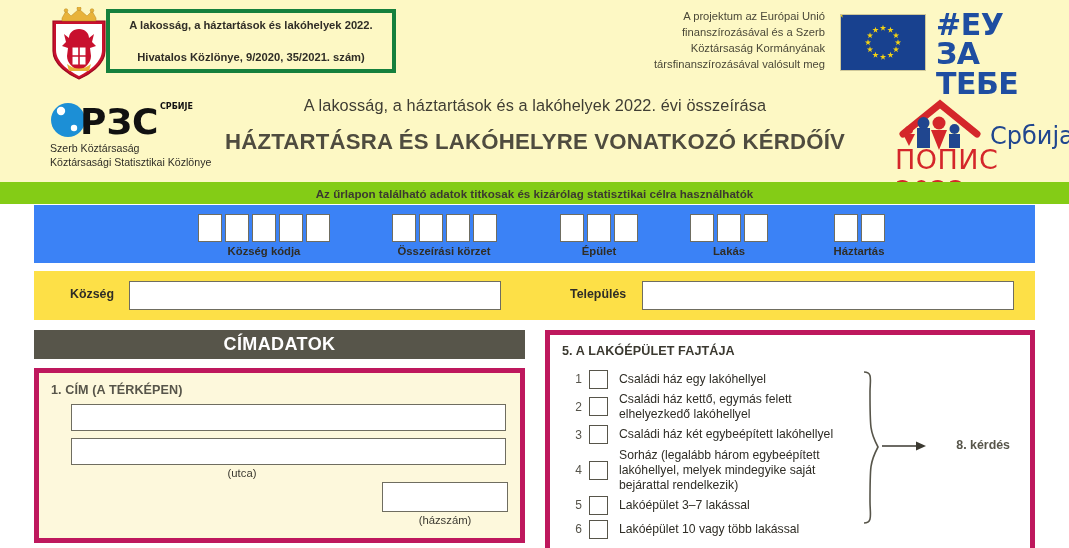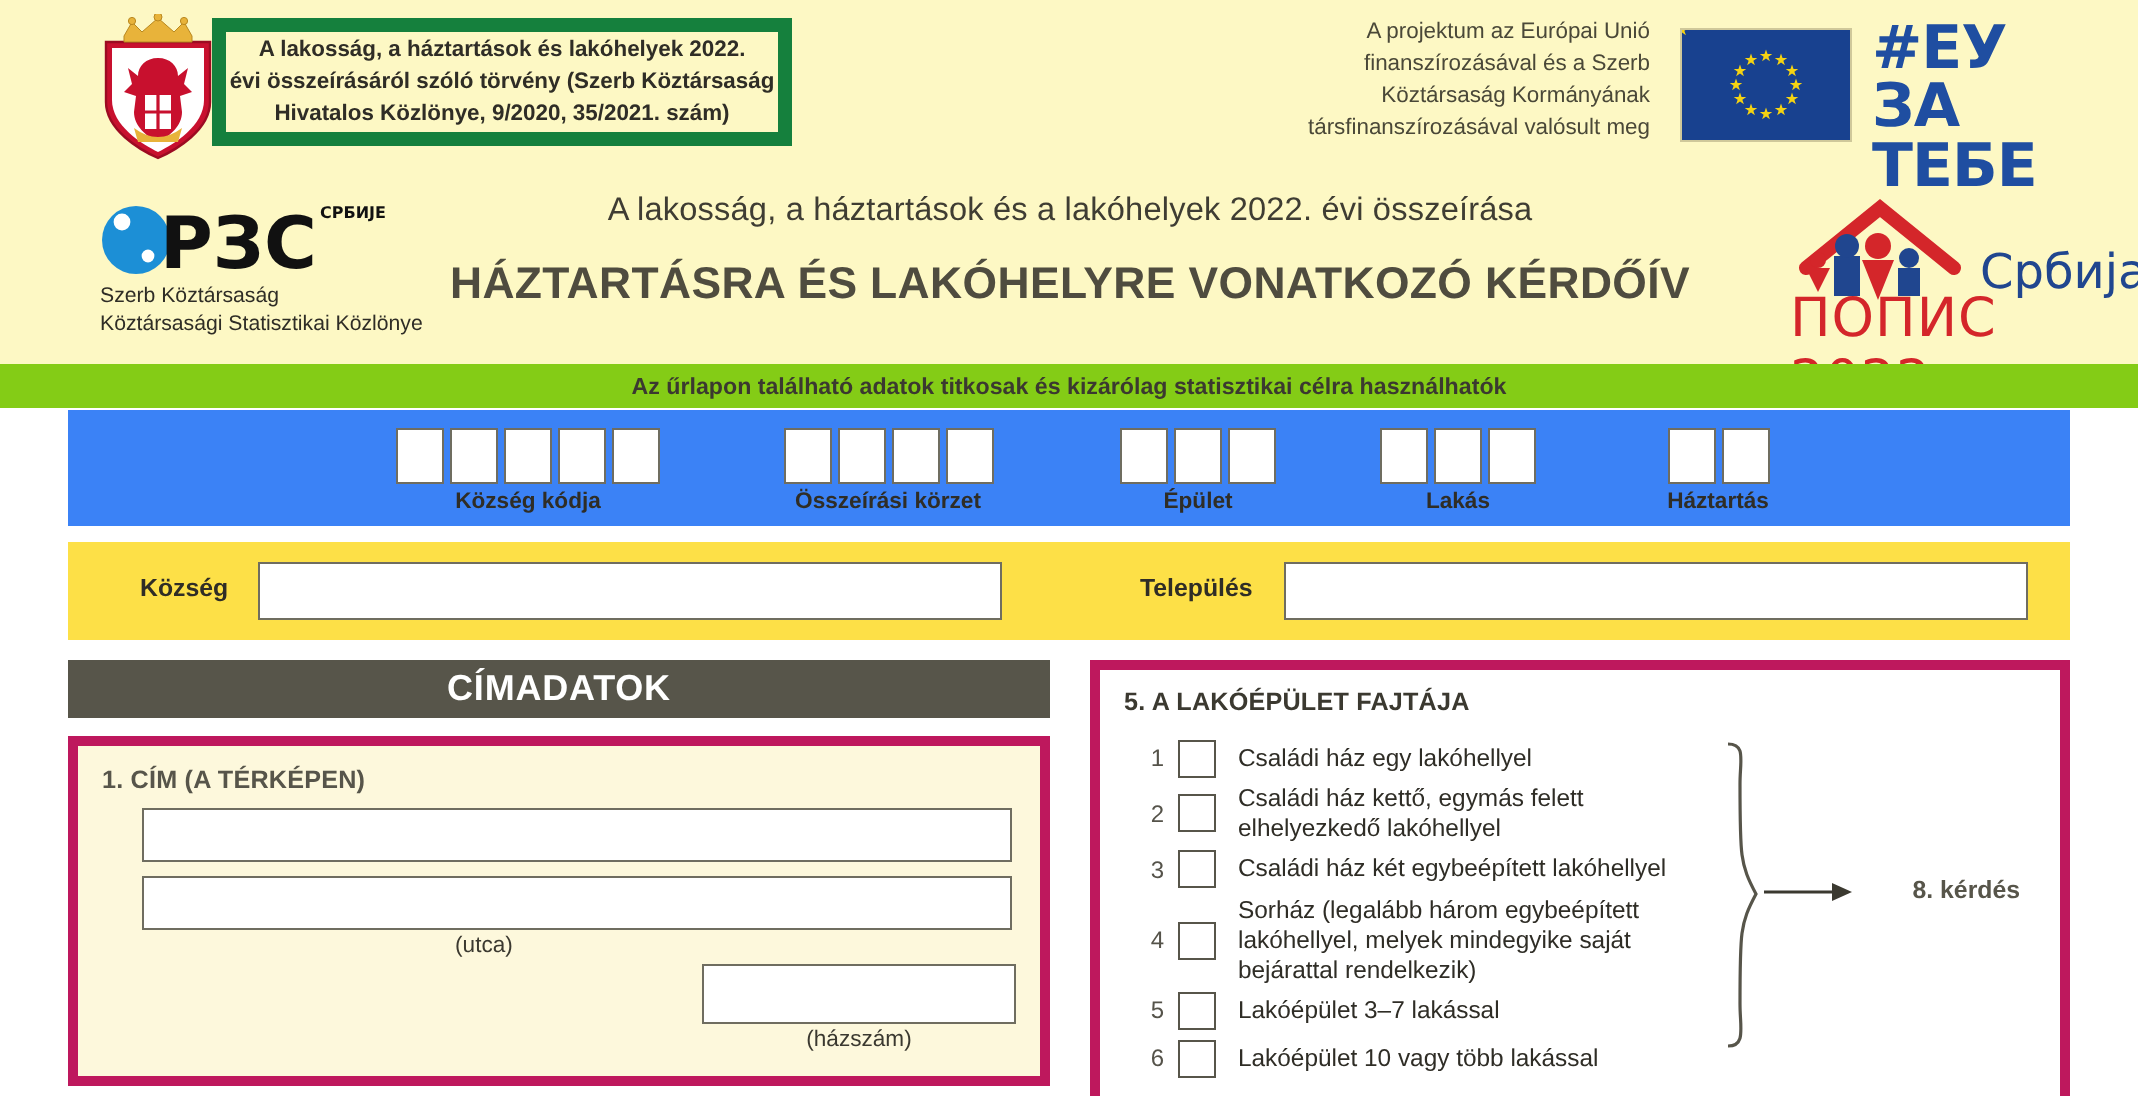--- a/index.html
+++ b/index.html
@@ -19,21 +19,21 @@
     background: #fdf8c4;
   }
 
   
   .hdr-row1 { position:absolute; left:0; top:0; width:1069px; height:88px; }
 
   .coa { position:absolute; left:48px; top:7px; width:62px; height:74px; }
 
   .law-box {
     position:absolute; left:106px; top:9px; width:290px; height:64px;
-    border:7px solid #15803d; background:#fdf8c4;
+    border:4px solid #15803d; background:#fdf8c4;
     display:flex; align-items:center; justify-content:center;
   }
   .law-box p {
     margin:0; text-align:center; font-size:11.2px; line-height:1.45;
     color:#2f2d26; font-weight:600;
   }
 
   .eu-text {
     position:absolute; left:560px; top:9px; width:265px;
     text-align:right; font-size:11.2px; line-height:1.42; color:#4a4838;
@@ -129,21 +129,21 @@
   }
   .q-head.dark { color:#3b3930; }
 
   .txtline {
     margin:7px 0 0 20px; height:27px; background:#ffffff;
     border:1px solid #6f6d60; width:calc(100% - 22px);
   }
   .caption { font-size:11.3px; color:#3b3930; text-align:center; margin-top:2px; }
   .cap-utca { margin-right:75px; }
   .housenum {
-    margin-top:3px; margin-left:auto; width:157px;
+    margin-top:3px; margin-left:auto; width:126px;
   }
   .housenum .hn-box { height:30px; background:#ffffff; border:1px solid #6f6d60; }
   .hn-row { display:flex; justify-content:flex-end; }
 
   .qbox2 {
     margin-top:9px; background:#fdf8dc; border:1px solid #6f6d60;
     height:26px;
   }
 
   
@@ -191,21 +191,21 @@
           <circle cx="44" cy="3.5" r="1.8"></circle>
       </g>
       <g fill="#e8b33a">
         <path d="M19 57 q12 9 24 0 l-2 7 h-20 z"></path>
       </g>
     </svg>
 
     <div class="law-box">
       <p>
         <span>A lakosság, a háztartások és lakóhelyek 2022.</span><br>
-        <span>évi összeírásáról szóló törvény (Szerb Köztársaság</span><br>
+        <br>
         <span>Hivatalos Közlönye, 9/2020, 35/2021. szám)</span>
       </p>
     </div>
 
     <div class="eu-text">
       <span>A projektum az Európai Unió</span><br>
       <span>finanszírozásával és a Szerb</span><br>
       <span>Köztársaság Kormányának</span><br>
       <span>társfinanszírozásával valósult meg</span>
     </div>

